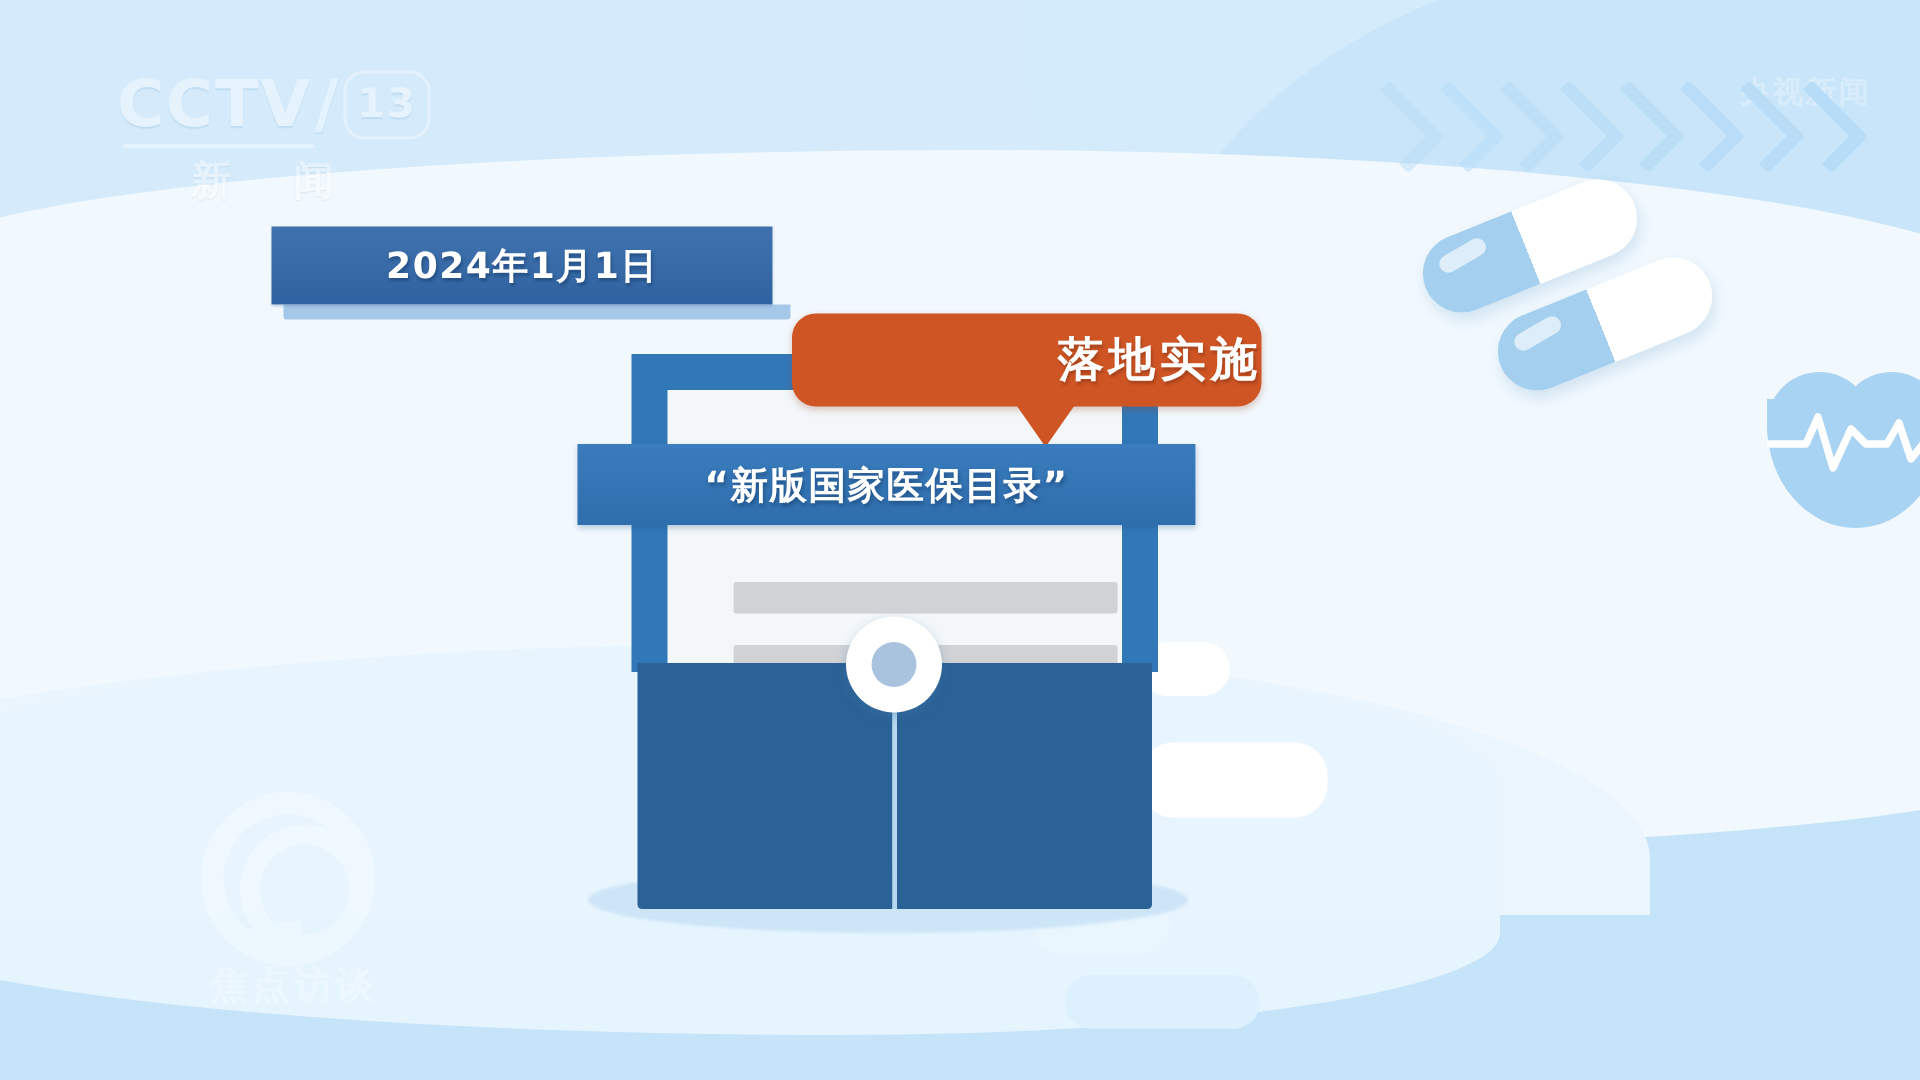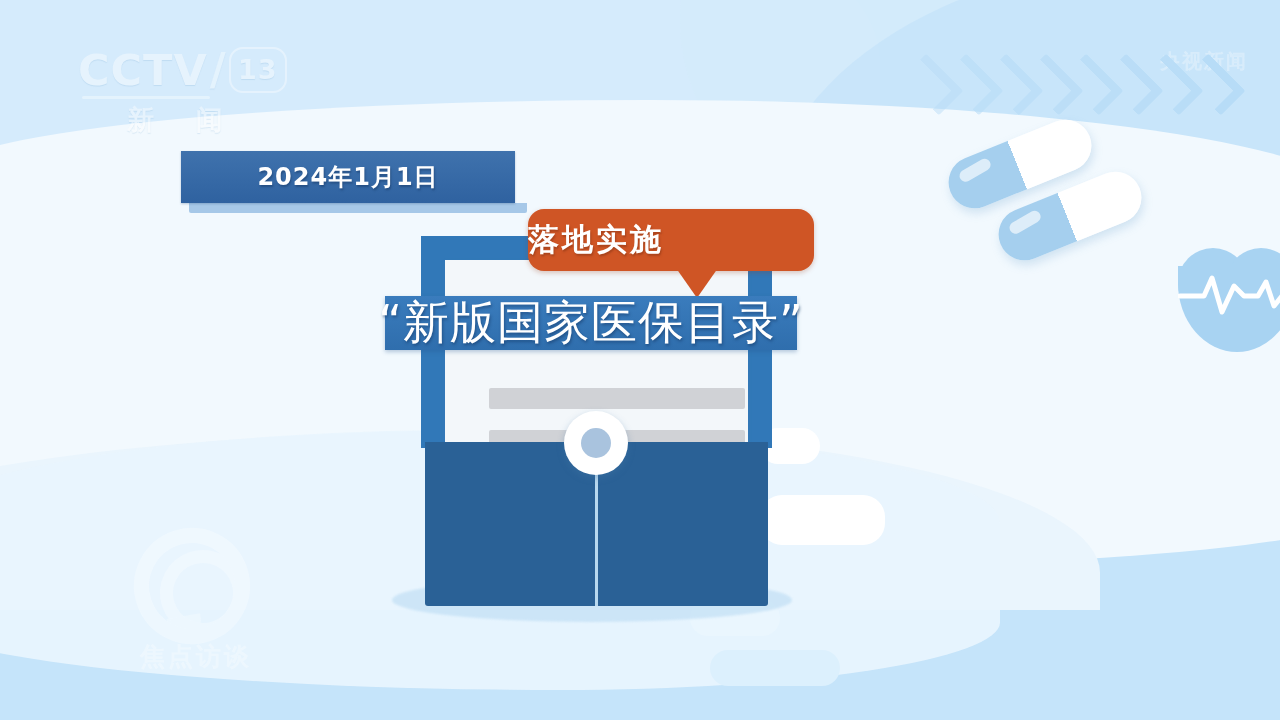--- a/index.html
+++ b/index.html
@@ -188,44 +188,44 @@
     text-shadow:1px 2px 2px rgba(25,60,105,.55);
     font-family:"DejaVu Sans","Liberation Sans",sans-serif;
   }
   .date-shadowbar{
     position:absolute;left:189px;top:203px;width:338px;height:10px;
     background:#9dc2e6;border-radius:0 0 2px 2px;opacity:.9;
   }
 
   
   .bubble{
-    position:absolute;left:528px;top:209px;width:286px;height:62px;
+    position:absolute;left:528px;top:209px;width:313px;height:62px;
     background:#cf5525;border-radius:16px;
-    display:flex;align-items:center;justify-content:flex-start;
+    display:flex;align-items:center;justify-content:flex-end;
     box-shadow:0 2px 5px rgba(150,60,25,.28);
   }
   .bubble .txt{
     color:#ffffff;font-size:31px;font-weight:700;letter-spacing:3px;
     text-shadow:1px 2px 2px rgba(130,50,20,.5);
   }
   .bubble-tail{
     position:absolute;left:676px;top:268px;width:0;height:0;
     border-left:21px solid transparent;border-right:21px solid transparent;
     border-top:30px solid #cf5525;
   }
 
   
   .title-banner{
     position:absolute;left:385px;top:296px;width:412px;height:54px;
     background:linear-gradient(180deg,#3a7cbd 0%,#2f6ead 100%);
     display:flex;align-items:center;justify-content:center;
     box-shadow:0 2px 4px rgba(35,85,140,.3);
   }
   .title-banner .txt{
-    color:#ffffff;font-size:46px;font-weight:400;letter-spacing:1px;
+    color:#ffffff;font-size:25px;font-weight:700;letter-spacing:1px;
     text-shadow:1px 2px 3px rgba(20,55,100,.55);
     white-space:nowrap;
   }
 </style>
 </head>
 <body>
 
 <div id="stage">
 
   <div class="bg-base"></div>

